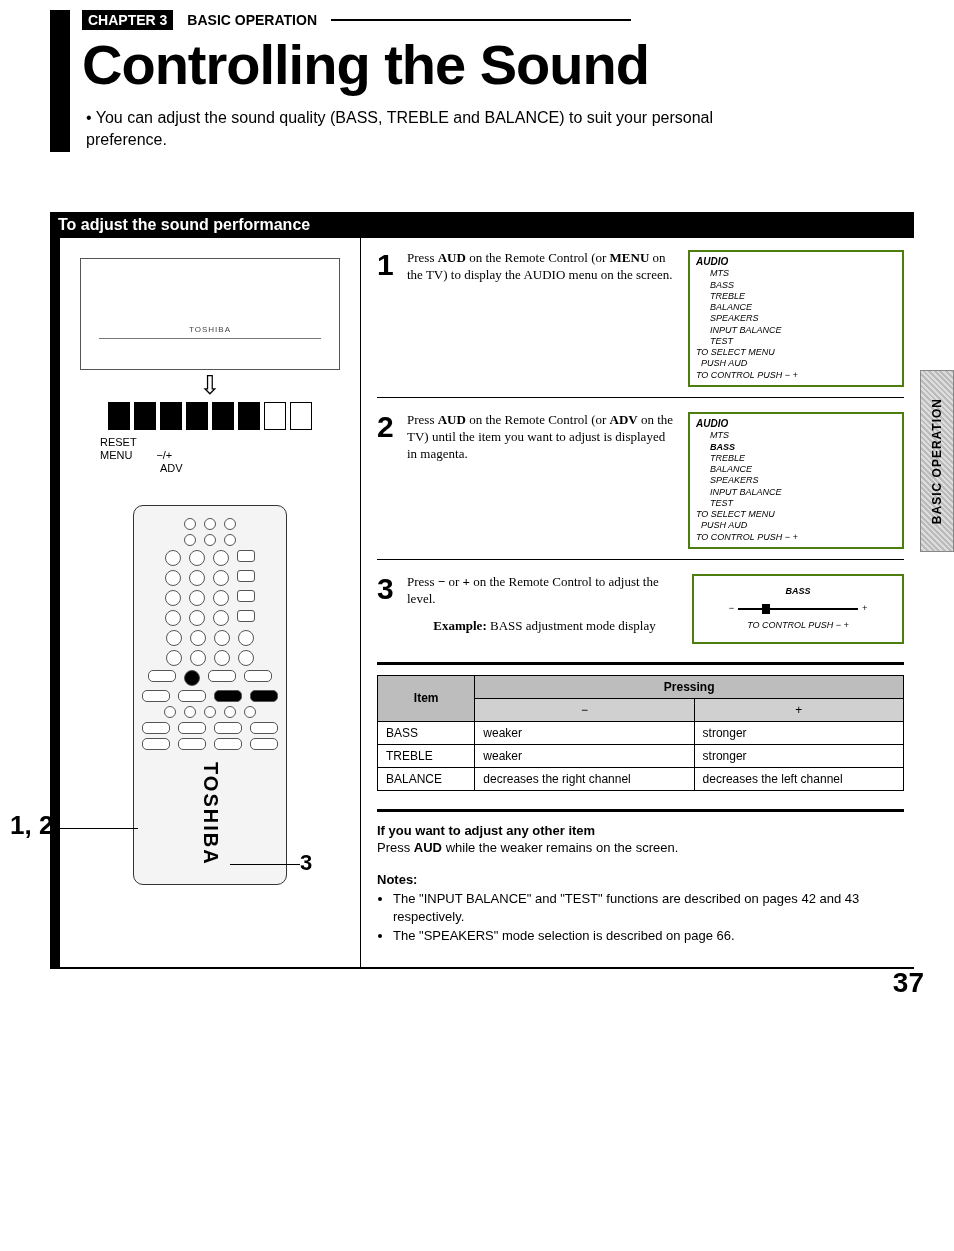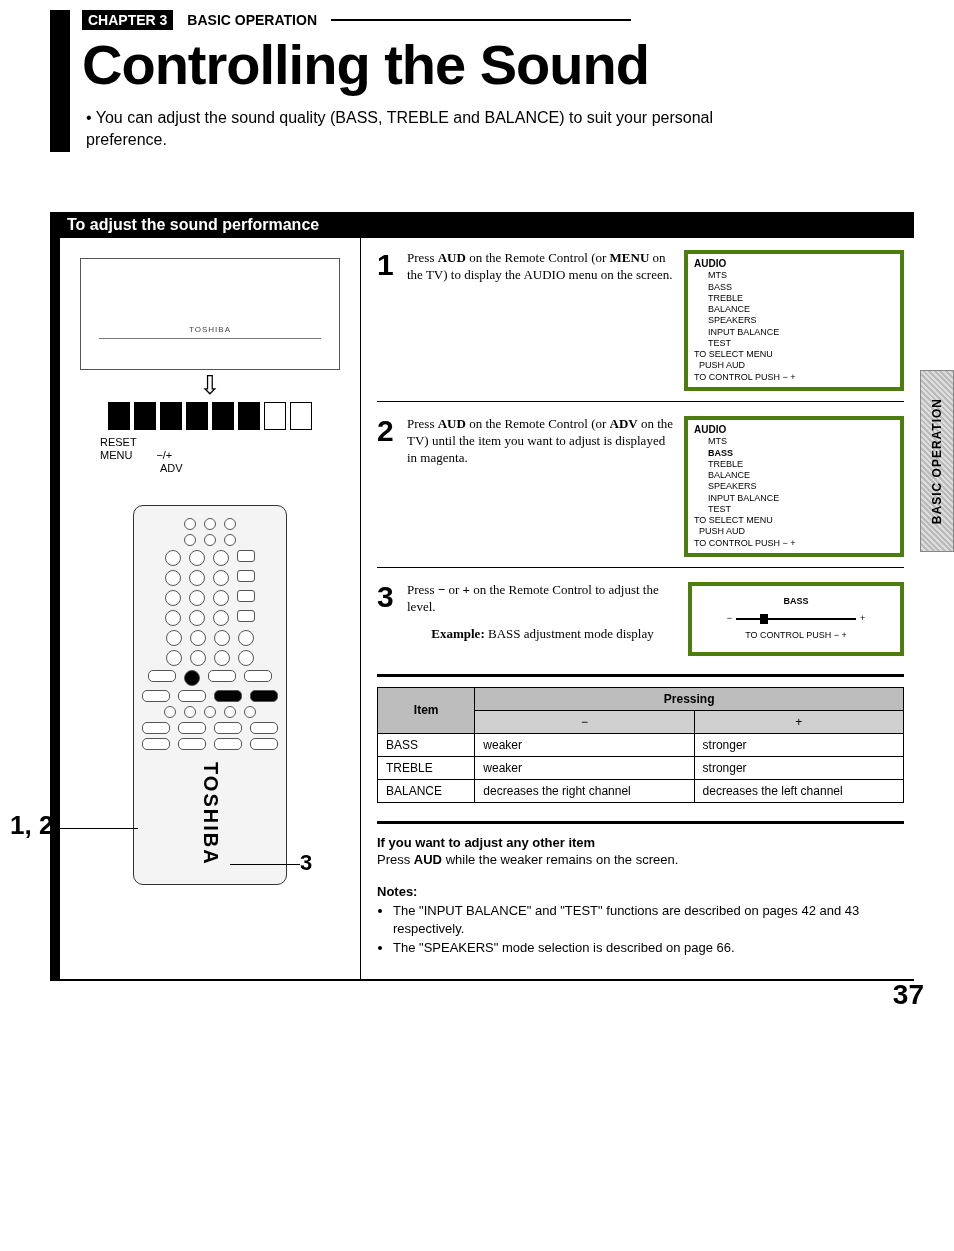--- a/index.html
+++ b/index.html
@@ -55,21 +55,21 @@
     max-width: 700px;
     line-height: 1.4;
   }
   .intro-bullet::before { content: "• "; }
 
   .section-bar {
     background: #000;
     color: #fff;
     font-weight: bold;
     font-size: 16px;
-    padding: 4px 17px;
+    padding: 4px 8px;
     margin-top: 60px;
   }
 
   .body-layout {
     display: flex;
     border-left: 10px solid #000;
     border-bottom: 2px solid #000;
     margin-top: 0;
   }
   .left-col {
@@ -144,28 +144,29 @@
   .lead-line { position:absolute; background:#000; height:1px;}
 
   .step { display:flex; gap:10px; margin-bottom:10px; }
   .step-inner { display:flex; gap:10px; flex:1; align-items:flex-start; }
   .step-num { font-size:30px; font-weight:900; width:20px; line-height:1;}
   .step-text { flex:1; line-height:1.3;font-family:Liberation Serif, serif; }
   .step-text b { font-weight:bold; }
   .step-sep { border-top:1px solid #000; margin: 8px 0 14px 0;}
 
   .osd {
-    border: 4px solid #4d7c0f;
+    border: 2px solid #4d7c0f;
     width: 200px;
     font-family: Arial, sans-serif;
     font-size: 9px;
     padding: 4px 6px 4px 6px;
     line-height: 1.25;
     white-space: pre;
     flex-shrink: 0;
+    font-style: italic;
   }
   .osd .hdr { font-weight:bold; font-size:10px; }
   .osd .ind { margin-left:14px; }
   .osd .bold { font-weight:bold; }
   .osd.bass { text-align:center; padding:10px 4px; white-space:normal; font-size:9px;}
   .osd.bass .bassline { display:flex; align-items:center; justify-content:center; gap:4px; margin:6px 0;}
   .osd.bass .track { flex:1; height:2px; background:#000; max-width:120px; position:relative;}
   .osd.bass .thumb { position:absolute; left:20%; top:-4px; width:8px; height:10px; background:#000;}
 
   table.eff {

